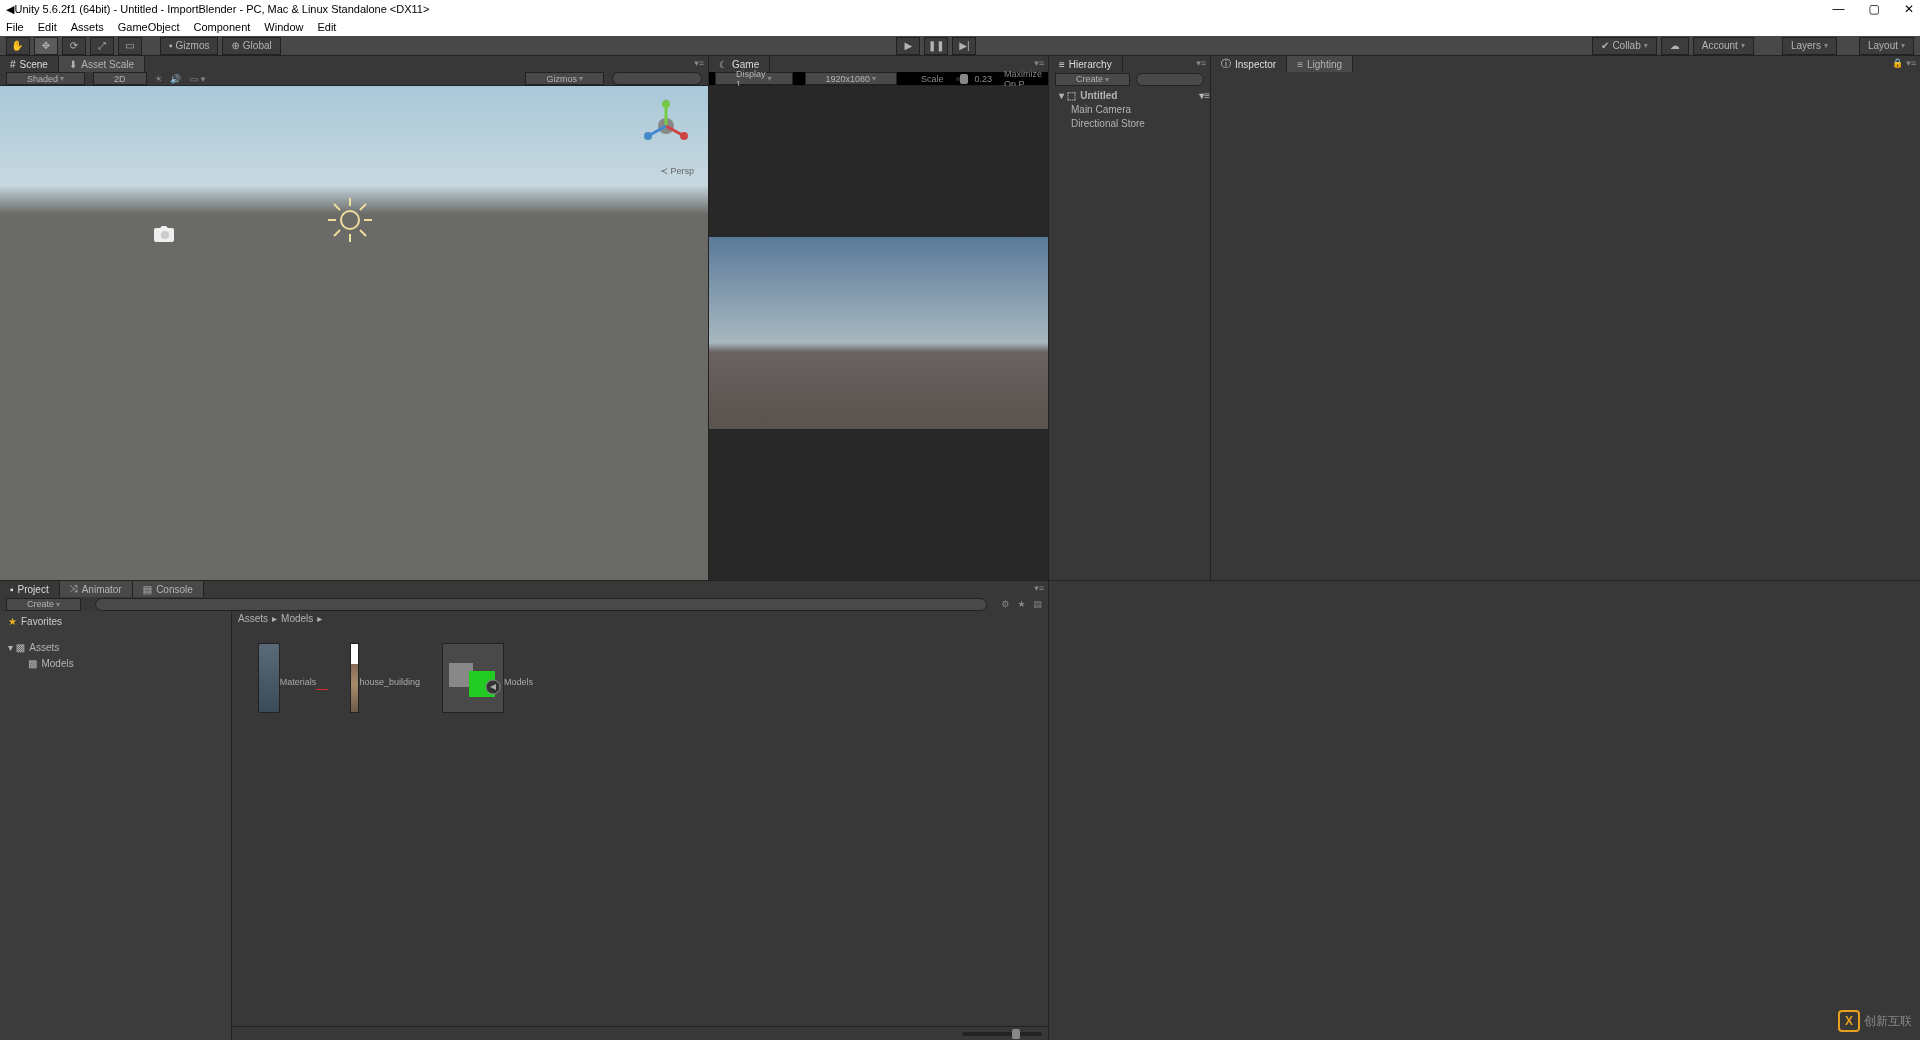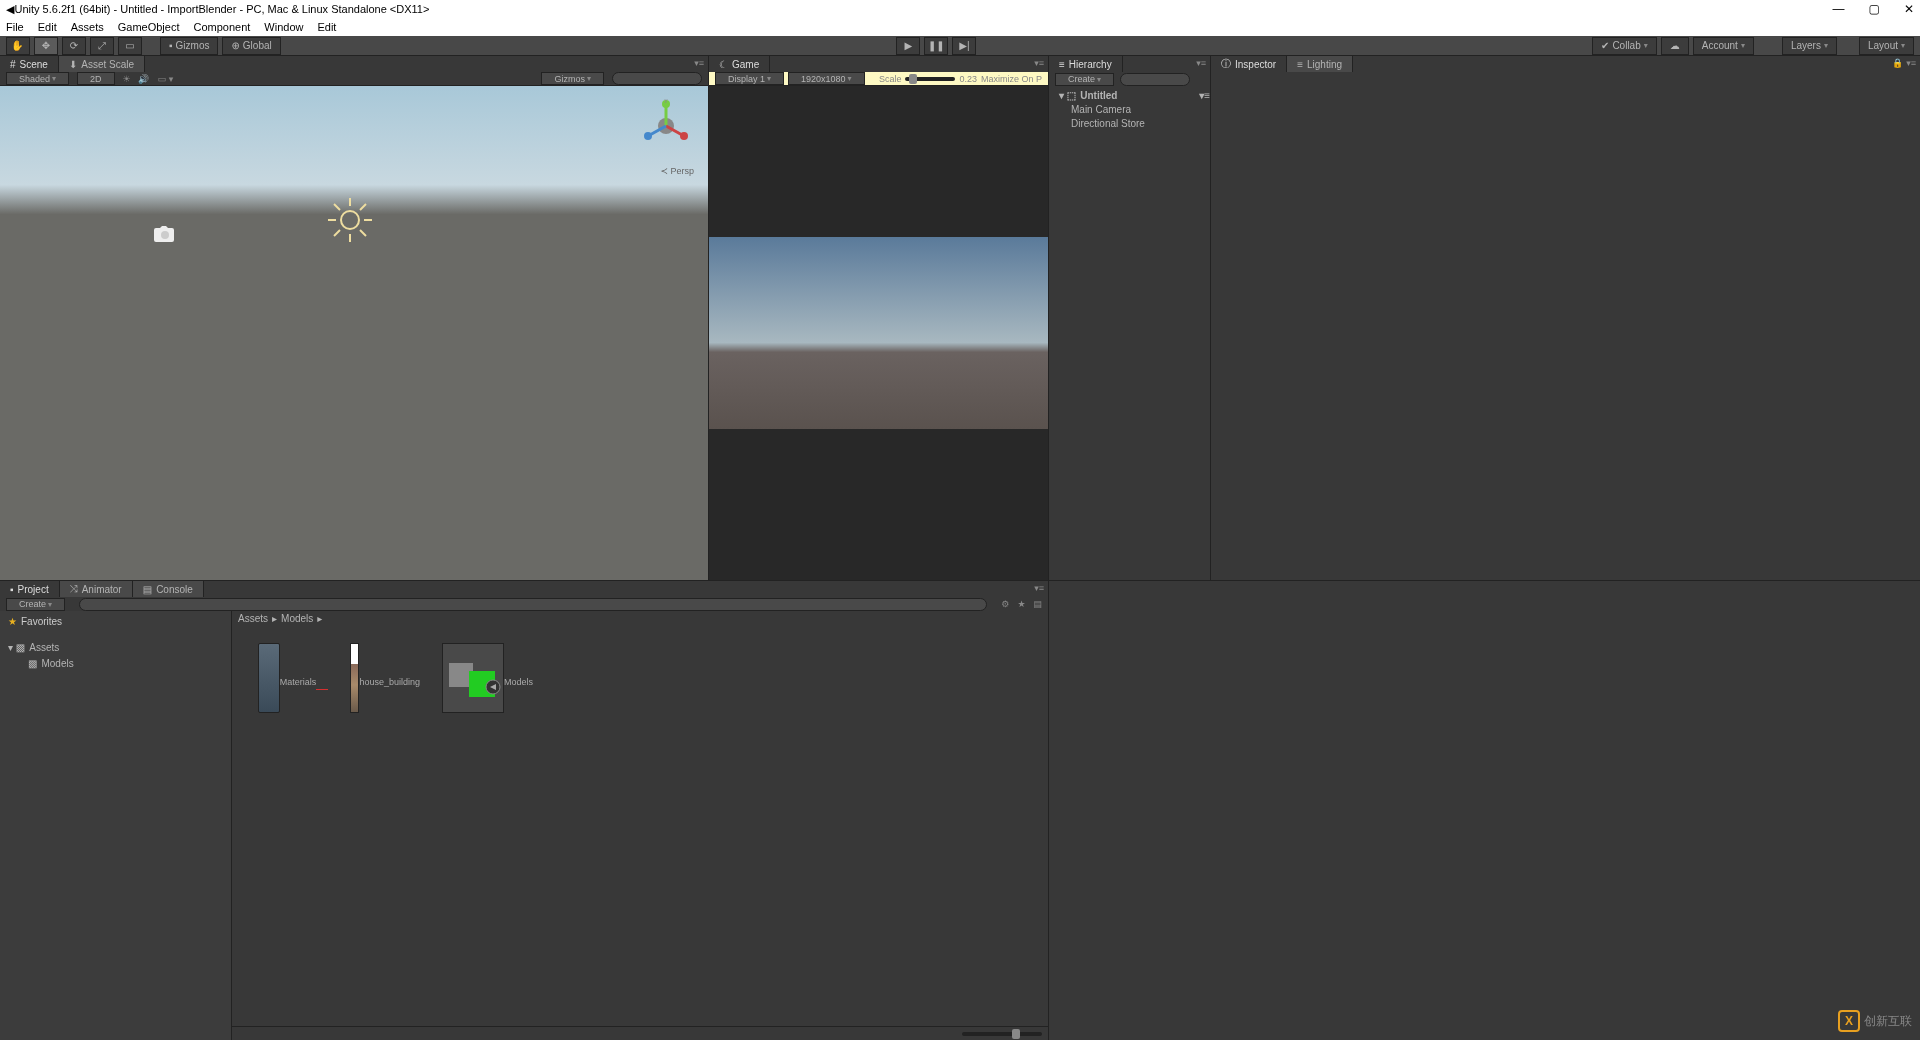--- a/index.html
+++ b/index.html
@@ -18,21 +18,21 @@
 .tab { height:16px; background:#494949; color:#b4b4b4; font-size:10px; padding:0 10px; display:flex; align-items:center; gap:4px; border-right:1px solid #222; cursor:pointer; }
 .tab.active { background:#383838; color:#ddd; }
 .scene-toolbar { height:14px; background:#383838; display:flex; align-items:center; font-size:9px; color:#888; padding:0 6px; gap:8px; border-bottom:1px solid #222; }
 .scene-view { flex:1; position:relative; background:linear-gradient(to bottom,#a8c8d8 0%,#c8d8e0 20%,#6a6a66 26%,#6a6a66 100%); overflow:hidden;text-align:right; }
 .gizmo { position:absolute; top:12px; right:14px; width:56px; height:56px; }
 .gizmo svg { width:56px; height:56px; }
 .persp { position:absolute; top:80px; right:14px; font-size:9px; color:#666; }
 .sun { position:absolute; top:110px; left:326px; width:48px; height:48px; }
 .camera-icon { position:absolute; top:140px; left:152px; font-size:18px; color:#eee; }
 .game-panel { width:340px; height:524px; background:#383838; display:flex; flex-direction:column; border-left:1px solid #222; }
-.game-toolbar { height:14px; background:#fef9c3; display:flex; align-items:center; font-size:9px; color:#888; padding:0 6px; gap:4px; border-bottom:1px solid #222; }
+.game-toolbar { height:14px; background:#000000; display:flex; align-items:center; font-size:9px; color:#888; padding:0 6px; gap:12px; border-bottom:1px solid #222; }
 .game-view { flex:1; background:#282828; display:flex; align-items:center; justify-content:center; }
 .game-preview { width:340px; height:192px; background:linear-gradient(to bottom,#5a7a9a 0%,#a8b8c0 55%,#6a6260 60%,#5a524e 100%); }
 .project-panel { width:1048px; flex:1; display:flex; flex-direction:column; border-top:1px solid #222; }
 .project-toolbar { height:14px; background:#383838; display:flex; align-items:center; font-size:9px; color:#888; padding:0 6px; gap:8px; }
 .search-long { flex:1; height:13px; background:#494949; border:1px solid #222; border-radius:8px; margin:0 6px; }
 .project-body { flex:1; display:flex; }
 .tree { width:232px; background:#3c3c3c; border-right:1px solid #222; padding:2px 0; }
 .tree-item { height:16px; display:flex; align-items:center; font-size:10px; color:#b4b4b4; padding-left:8px; gap:4px; cursor:pointer; }
 .tree-item.fav { color:#ccc; }
 .tree-item.child { padding-left:28px; }
@@ -49,21 +49,21 @@
 .hier-toolbar { height:14px; background:#383838; display:flex; align-items:center; font-size:9px; color:#888; padding:0 6px; gap:6px; }
 .hier-body { flex:1; padding:2px 0; }
 .hier-item { height:14px; display:flex; align-items:center; font-size:10px; color:#b4b4b4; padding-left:10px; gap:4px; cursor:pointer; }
 .hier-item.root { font-weight:bold; }
 .hier-item.child { padding-left:22px; }
 .inspector { flex:1; height:524px; background:#383838; border-left:1px solid #222; display:flex; flex-direction:column; }
 .right-bottom { flex:1; background:#383838; border-top:1px solid #222; border-left:1px solid #222; }
 .col2 { display:flex; flex-direction:column; }
 .row { display:flex; }
 .spacer { flex:1; }
-.mini-dd { background:#494949; border:1px solid #222; font-size:9px; padding:0 12px; height:13px; display:flex; align-items:center; gap:2px; color:#b4b4b4; cursor:pointer; }
+.mini-dd { background:#494949; border:1px solid #222; font-size:9px; padding:0 20px; height:13px; display:flex; align-items:center; gap:2px; color:#b4b4b4; cursor:pointer; }
 .search-mini { width:90px; height:13px; background:#494949; border:1px solid #222; border-radius:8px; }
 .watermark { position:fixed; bottom:8px; right:8px; font-size:12px; color:#888; display:flex; align-items:center; gap:4px; }
 .watermark .logo { width:22px; height:22px; border:2px solid #e8a020; border-radius:4px; display:flex; align-items:center; justify-content:center; color:#e8a020; font-weight:bold; }
 .caret::after { content:" ▾"; font-size:8px; color:#888; }
 .slider-track { width:50px; height:4px; background:#222; border-radius:2px; position:relative; }
 .slider-knob { position:absolute; top:-3px; width:8px; height:10px; background:#888; border-radius:2px; }
 </style>
 </head>
 <body>
 

